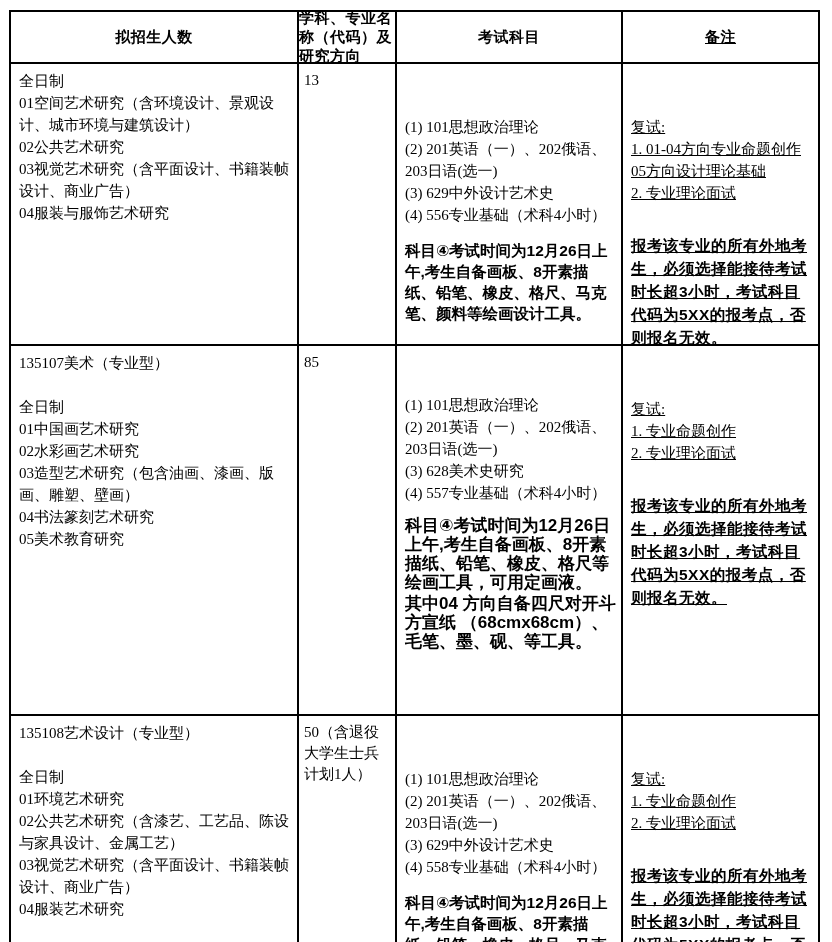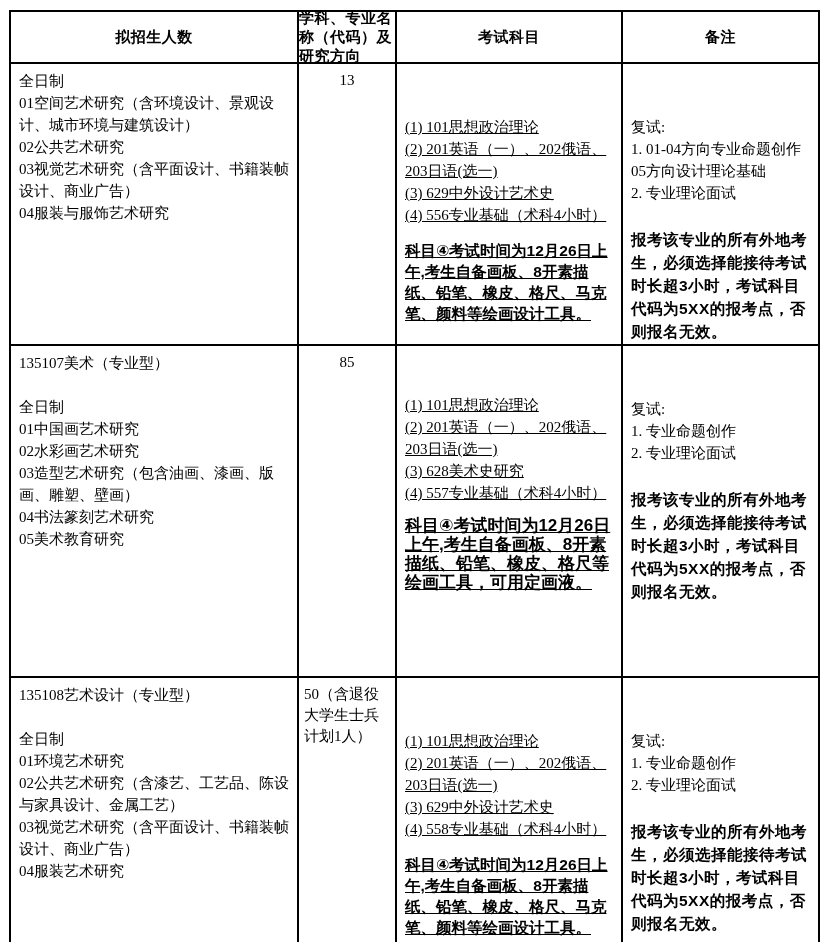--- a/index.html
+++ b/index.html
@@ -11,50 +11,50 @@
   .table {
     position:absolute; left:9px; top:10px; width:811px;
     border:2px solid #000; box-sizing:border-box;
   }
   .row {
     display:grid; grid-template-columns:288px 98px 226px 1fr;
     border-bottom:2px solid #000; box-sizing:border-box;
   }
   .row.partial { border-bottom:none; }
   .cell { border-right:2px solid #000; box-sizing:border-box; overflow:hidden; }
-  .cell.last { border-right:none; }
+  .cell.last { border-right:none;text-decoration:underline; }
 
   
   .row.head { height:52px; }
   .row.head .cell {
     display:flex; align-items:center; justify-content:center;
     font-weight:bold; font-size:15px; letter-spacing:0.5px;
   }
 
   
   .row.r1 { height:282px; }
-  .row.r2 { height:332px; }
+  .row.r2 { height:370px; }
   .row.r3 { height:320px; }
   .row.partial { height:10px; }
 
   .c1 { padding:6px 8px; font-size:15px; line-height:22px; }
   .program-title { margin-bottom:22px; }
   .c2 { padding:6px 5px; font-size:15px; line-height:21px; }
-  .c2.center { text-align:center; }
-  .c3 { padding:52px 4px 4px 8px; font-size:15px; line-height:22px;text-decoration:underline; }
+  .c2.center { }
+  .c3 { padding:52px 4px 4px 8px; font-size:15px; line-height:22px; }
   .r2 .c3 { padding-top:48px; }
   .c4 { padding:52px 8px 4px 8px; font-size:15px; line-height:22px; }
 
   .note {
     margin-top:14px; font-weight:bold; font-size:15.5px; line-height:21px;
     font-family:"Liberation Sans","DejaVu Sans",sans-serif;
   }
   .note.tight { line-height:19px; font-size:17px; margin-top:12px; }
   .note.follow { margin-top:2px; }
-  .c4 .note { margin-top:24px; line-height:23px; letter-spacing:0.5px; }
+  .c4 .note { margin-top:30px; line-height:23px; letter-spacing:0.5px; }
 </style>
 </head>
 <body>
 
 <div class="page">
   <div class="table">
 
     <div class="row head">
       <div class="cell">拟招生人数</div>
       <div class="cell">学科、专业名称（代码）及研究方向</div>
@@ -101,20 +101,21 @@
       </div>
       <div class="cell c2 center">
         <div>85</div>
       </div>
       <div class="cell c3">
         <div>(1) 101思想政治理论</div>
         <div>(2) 201英语（一）、202俄语、203日语(选一)</div>
         <div>(3) 628美术史研究</div>
         <div>(4) 557专业基础（术科4小时）</div>
         <div class="note tight">科目④考试时间为12月26日上午,考生自备画板、8开素描纸、铅笔、橡皮、格尺等绘画工具，可用定画液。</div>
+        <div class="note tight follow">其中04 方向自备四尺对开斗方宣纸 （68cmx68cm）、毛笔、墨、砚、等工具。</div>
       </div>
       <div class="cell c4 last">
         <div>复试:</div>
         <div>1. 专业命题创作</div>
         <div>2. 专业理论面试</div>
         <div class="note">报考该专业的所有外地考生，必须选择能接待考试时长超3小时，考试科目代码为5XX的报考点，否则报名无效。</div>
       </div>
     </div>
 
     <div class="row r3">

